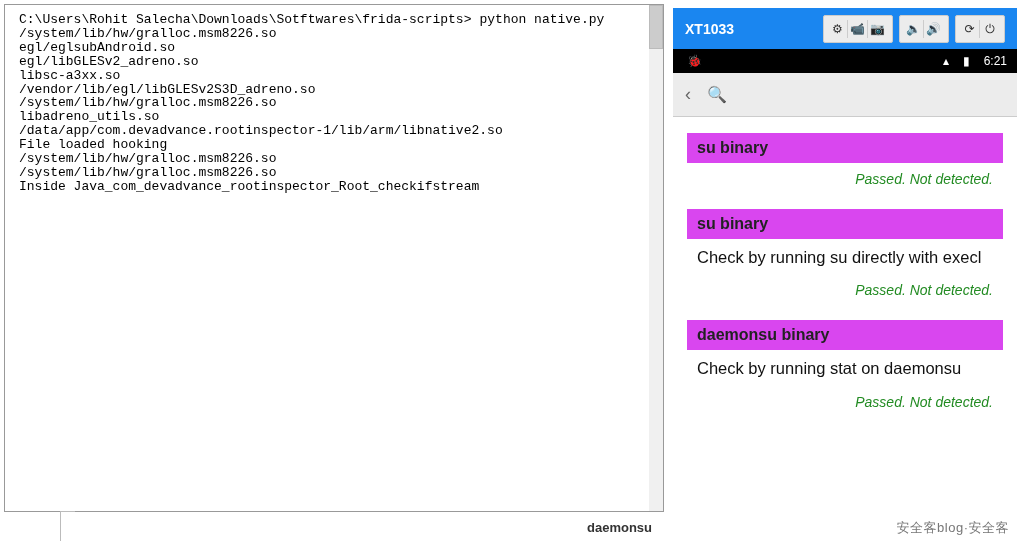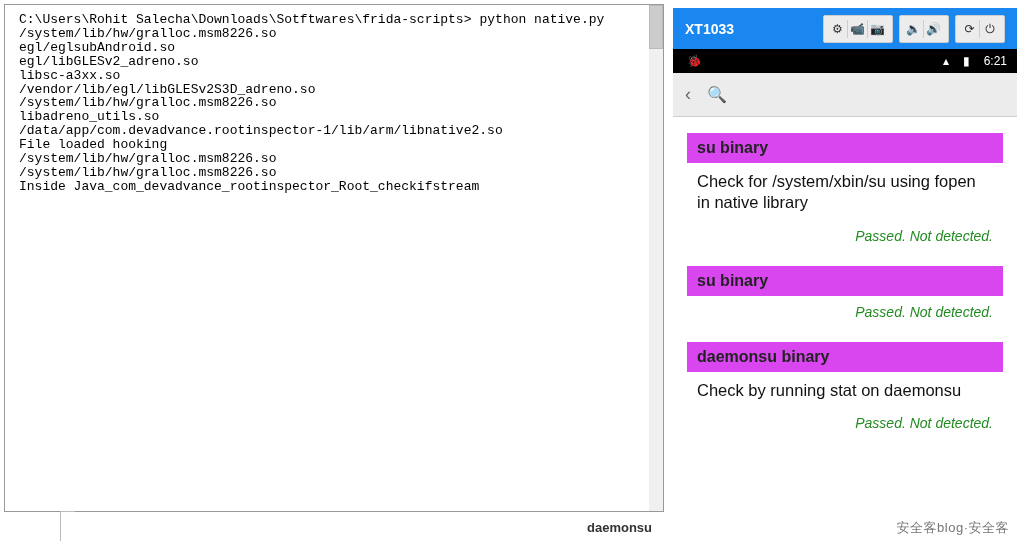--- a/index.html
+++ b/index.html
@@ -100,25 +100,25 @@
   </div>
 
   <div class="appbar">
     <span class="back">‹</span>
     <span class="mag">🔍</span>
   </div>
 
   <div class="list">
     <div class="card">
       <div class="card-h">su binary</div>
-      <div class="card-b">Check for /system/xbin/su using fopen in native library</div>
       <div class="card-s">Passed. Not detected.</div>
     </div>
     <div class="card">
       <div class="card-h">su binary</div>
+      <div class="card-b">Check by running su directly with execl</div>
       <div class="card-s">Passed. Not detected.</div>
     </div>
     <div class="card">
       <div class="card-h">daemonsu binary</div>
       <div class="card-b">Check by running stat on daemonsu</div>
       <div class="card-s">Passed. Not detected.</div>
     </div>
   </div>
 
   <div class="watermark">安全客blog·安全客</div>

